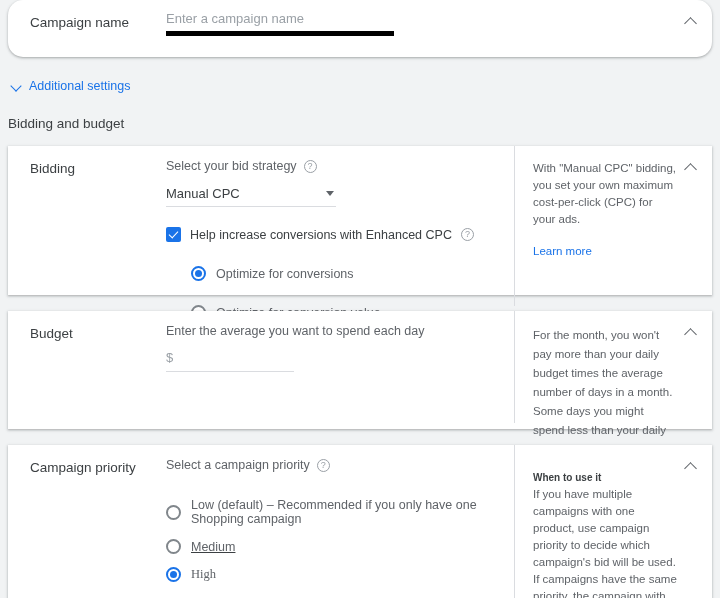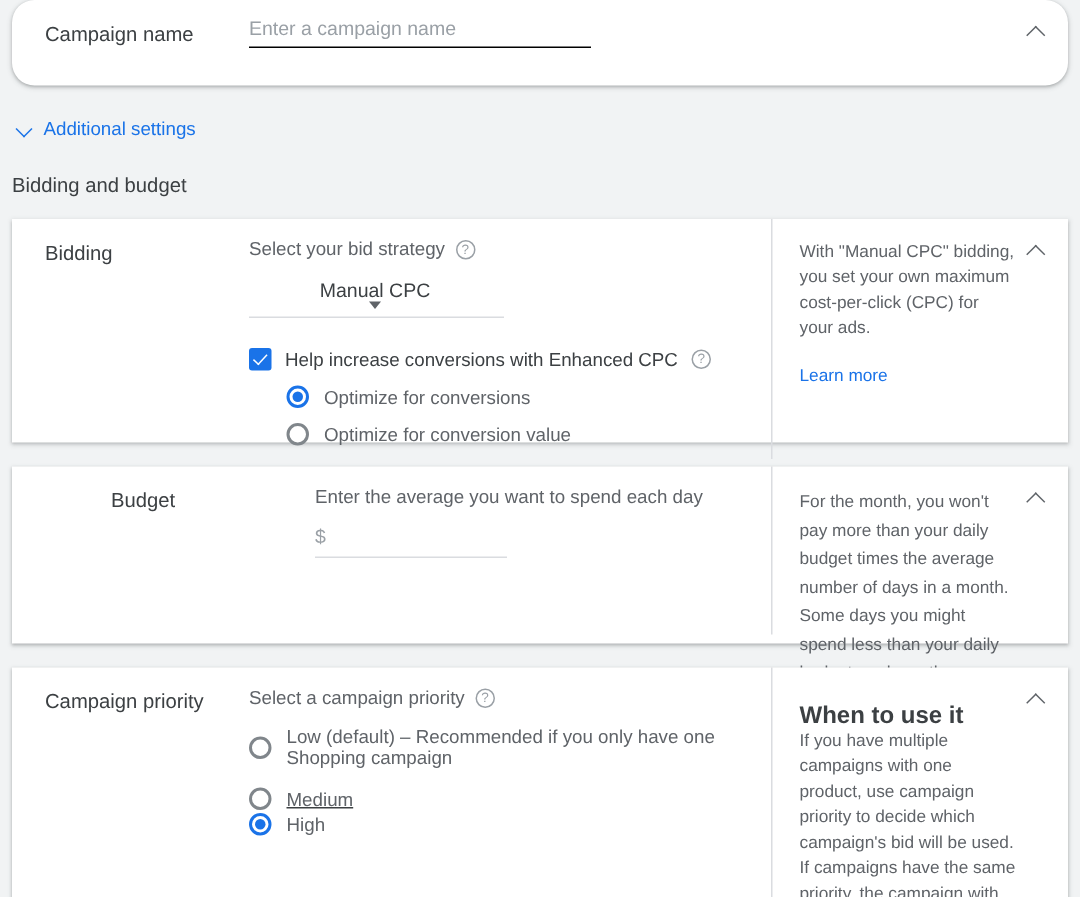--- a/index.html
+++ b/index.html
@@ -52,42 +52,41 @@
     font-size: 12.5px;
     color: #5f6368;
     line-height: 18px;
     display: flex;
     align-items: center;
     gap: 7px;
   }
 
   .underline-input {
     border: none;
-    border-bottom: 1px solid #000000;
+    border-bottom: 5px solid #000000;
     outline: none;
     background: transparent;
     font-family: "Liberation Sans", sans-serif;
     font-size: 13px;
     color: #3c4043;
     padding: 3px 0 5px 0;
     width: 228px;
     display: block;
   }
   .underline-input::placeholder { color: #9aa0a6; }
 
   .select-wrap {
     width: 170px;
     border-bottom: 1px solid #dadce0;
     display: flex;
     align-items: center;
     justify-content: space-between;
     padding: 3px 2px 5px 0;
     margin-top: 8px;
     cursor: pointer;
-    flex-direction: column;
   }
   .select-value { font-size: 13px; color: #3c4043; }
   .tri-down {
     width: 0; height: 0;
     border-left: 4.5px solid transparent;
     border-right: 4.5px solid transparent;
     border-top: 5px solid #5f6368;
   }
 
   .money-field {
@@ -139,21 +138,21 @@
     border: solid #fff;
     border-width: 0 1.8px 1.8px 0;
     transform: rotate(43deg);
   }
   .check-label { font-size: 12.5px; color: #3c4043; }
 
   .radio-row {
     display: flex;
     align-items: center;
     gap: 10px;
-    margin-top: 10px;
+    margin-top: 24px;
     cursor: pointer;
   }
   .radio {
     width: 15px; height: 15px;
     border: 2px solid #80868b;
     border-radius: 50%;
     flex: 0 0 15px;
     position: relative;
     background: #fff;
   }
@@ -170,21 +169,21 @@
   .radio-label { font-size: 12.5px; color: #5f6368; }
 
   .nested { margin-left: 25px; }
 
   .help-text {
     font-size: 11.5px;
     line-height: 17px;
     color: #5f6368;
   }
   .help-title {
-    font-size: 16px;
+    font-size: 10px;
     line-height: 17px;
     color: #3c4043;
     font-weight: bold;
   }
   .link { color: #1a73e8; text-decoration: none; cursor: pointer; margin-top: 32px; }
 
   .chevron-up {
     position: absolute;
     top: 14px; right: 14px;
     width: 14px; height: 14px;
@@ -292,21 +291,21 @@
       <div class="help-text">With "Manual CPC" bidding, you set your own maximum cost-per-click (CPC) for your ads.</div>
       <div style="height:13px;"></div>
       <a class="help-text link">Learn more</a>
     </div>
   </div>
   <div class="chevron-up"></div>
 </div>
 
 <div style="height:16px;"></div>
 <div class="card" style="height:118px;">
-  <div class="row" style="height:112px;padding-left:44px;">
+  <div class="row" style="height:112px;">
     <div class="col-label">
       <div class="section-label">Budget</div>
     </div>
     <div class="col-main">
       <div class="field-hint">Enter the average you want to spend each day</div>
       <div class="money-field">
         <span class="money-prefix">$</span>
         <input style="">
       </div>
     </div>
@@ -330,21 +329,21 @@
       </div>
       <div style="margin-top:9px;">
         <div class="radio-row">
           <span class="radio"></span>
           <span class="radio-label">Low (default) – Recommended if you only have one Shopping campaign</span>
         </div>
         <div class="radio-row" style="margin-top:13px;text-decoration:underline;">
           <span class="radio"></span>
           <span class="radio-label">Medium</span>
         </div>
-        <div class="radio-row" style="margin-top:2px;">
+        <div class="radio-row" style="margin-top:13px;font-family:Liberation Serif, serif;">
           <span class="radio checked"></span>
           <span class="radio-label">High</span>
         </div>
       </div>
     </div>
     <div class="col-help" style="padding-top:24px;">
       <div class="help-title">When to use it</div>
       <div class="help-text">If you have multiple campaigns with one product, use campaign priority to decide which campaign's bid will be used. If campaigns have the same priority, the campaign with the higher bid will serve.</div>
     </div>
   </div>

